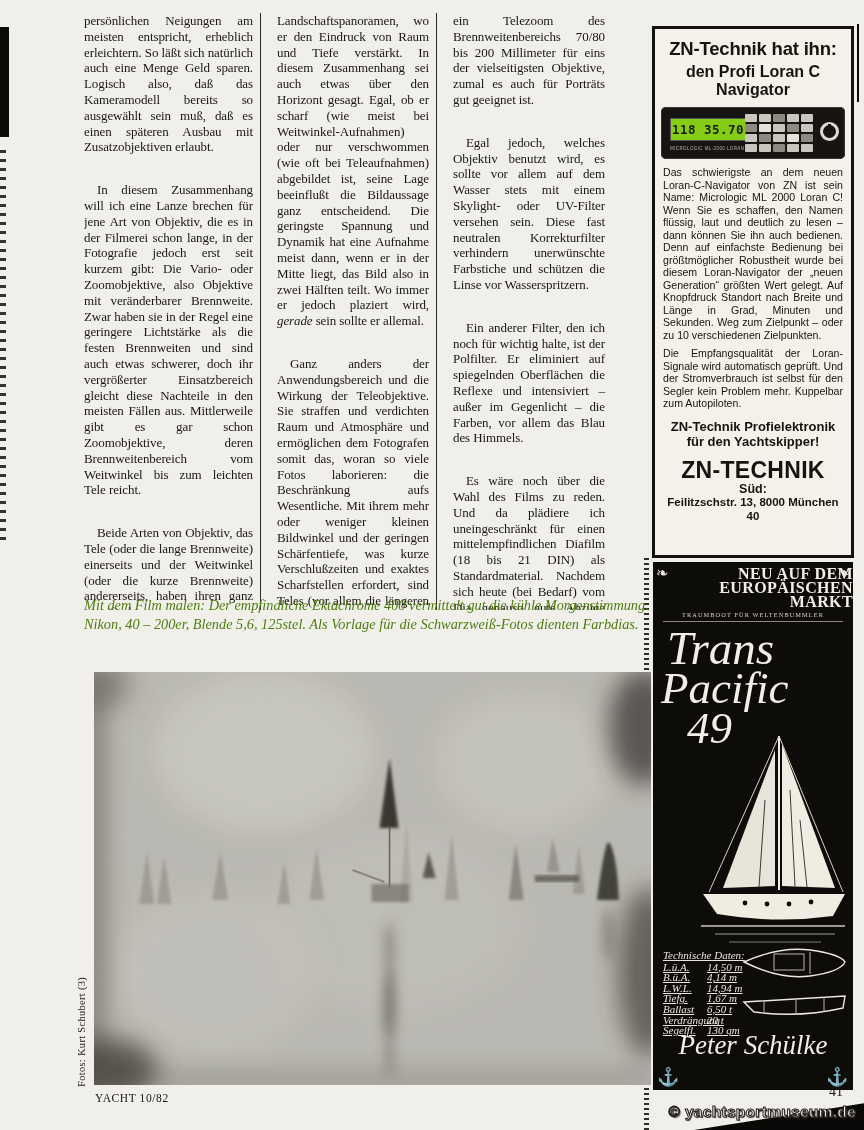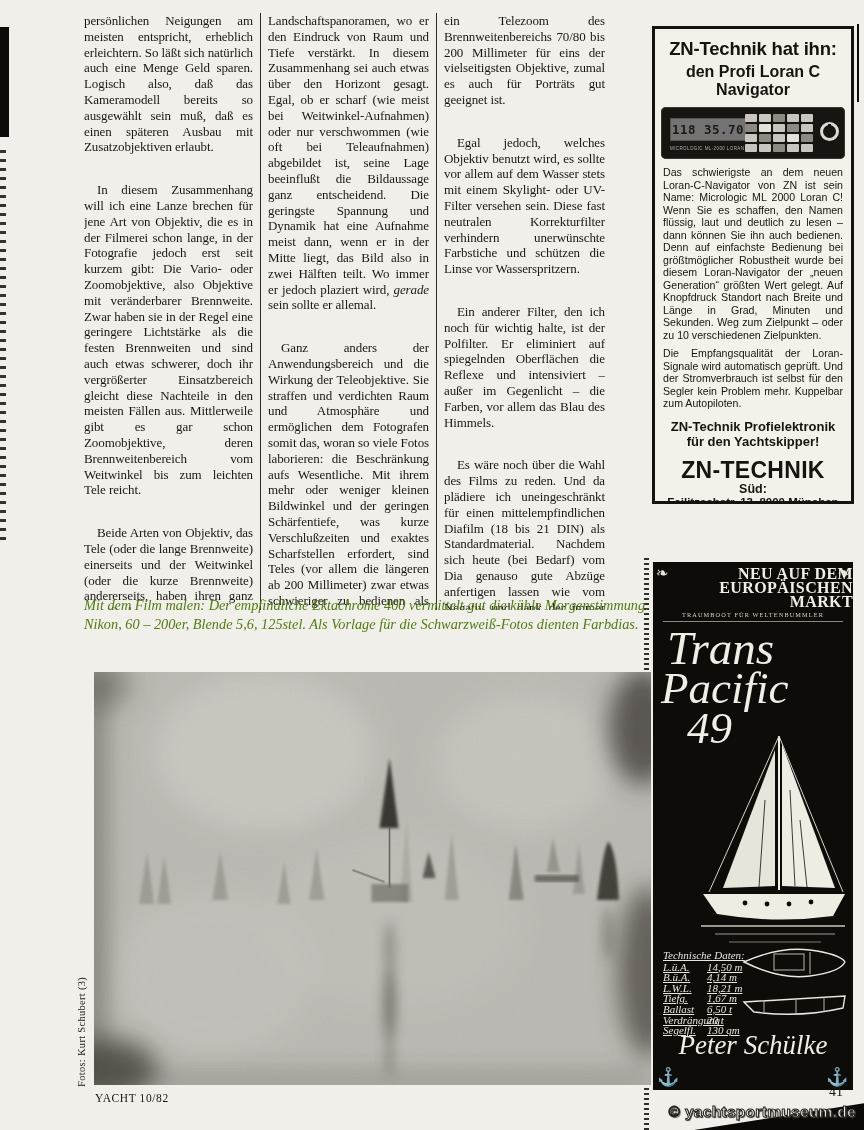--- a/index.html
+++ b/index.html
@@ -16,46 +16,46 @@
   .edge-line-topright { position:absolute; left:857px; top:24px; width:2px; height:78px; background:#0c0b09; }
   .corner-wedge { position:absolute; left:694px; top:1101px; width:170px; height:29px; background:#0a0907;
                  clip-path:polygon(0 100%,100% 8%,100% 100%); }
 
   
   .article { position:absolute; left:84px; top:13px; width:528px; height:597px; display:flex; overflow:hidden; }
   .col { width:176px; color:#191714; font-size:13px; line-height:15.8px; text-align:justify;
          letter-spacing:-0.1px; overflow:hidden; }
   .col + .col { border-left:1px solid #2e2c29; }
   .col { padding-right:7px; }
-  .col + .col { padding-left:7px; }
+  .col + .col { padding-left:16px; }
   .col p.ind { text-indent:13px;margin-top:27px; }
   .col i { font-style:italic; }
 
   
   .caption { position:absolute; left:84px; top:596px; width:570px; font-style:italic;
              font-size:14.3px; line-height:18.5px; color:#4d7c0f; }
 
   
   .photo { position:absolute; left:94px; top:672px; width:557px; height:413px; }
   .photo svg { display:block; width:100%; height:100%; }
   .photo-credit { position:absolute; left:76px; top:1087px; transform:rotate(-90deg); transform-origin:0 0;
                   font-size:10.5px; letter-spacing:.3px; color:#23211e; white-space:nowrap; }
 
   
-  .zn-ad { position:absolute; left:652px; top:26px; width:202px; height:478px; border:3px solid #15130f;
+  .zn-ad { position:absolute; left:652px; top:26px; width:202px; height:532px; border:3px solid #15130f;
            background:#f3f1ea; padding:9px 8px 12px; font-family:"Liberation Sans", sans-serif; color:#16140f;
            overflow:hidden; }
   .zn-head  { font-size:18.5px; font-weight:bold; text-align:center; letter-spacing:-0.2px; }
   .zn-sub   { font-size:16px; font-weight:bold; text-align:center; line-height:18px; margin-top:3px; }
   .zn-price { text-align:center; margin-top:3px; }
   .zn-price b { font-size:18.5px; }
   .zn-price span { font-size:12.5px; }
   .zn-device { position:relative; margin:8px -2px 7px; height:52px; background:#171411; border-radius:5px;
                box-shadow:0 0 0 1px #3a362f inset; }
-  .zn-lcd { position:absolute; left:9px; top:11px; width:76px; height:23px; background:#737373;
+  .zn-lcd { position:absolute; left:9px; top:11px; width:76px; height:23px; background:#84cc16;
             border:1px solid #555; display:flex; align-items:center; justify-content:center;
             font-family:"DejaVu Sans Mono", monospace; font-weight:bold; font-size:12.5px;
             letter-spacing:.5px; color:#1c1a16; }
   .zn-device-label { position:absolute; left:9px; top:39px; font-size:4.5px; letter-spacing:.4px; color:#b9b5ad; }
   .zn-keys { position:absolute; right:32px; top:7px; display:grid; grid-template-columns:repeat(5,12px);
              grid-auto-rows:8px; gap:2px; }
   .zn-keys span { background:#c9c6bf; border-radius:1px; }
   .zn-keys span:nth-child(3n) { background:#8e8a82; }
   .zn-keys span:nth-child(7n) { background:#e4e2db; }
   .zn-knob { position:absolute; right:6px; top:15px; width:19px; height:19px; border-radius:50%;
@@ -128,21 +128,21 @@
     <div class="col">
       <p>ein Telezoom des Brennweitenbereichs 70/80 bis 200 Millimeter für eins der vielseitigsten Objektive, zumal es auch für Porträts gut geeignet ist.</p>
       <p class="ind">Egal jedoch, welches Objektiv benutzt wird, es sollte vor allem auf dem Wasser stets mit einem Skylight- oder UV-Filter versehen sein. Diese fast neutralen Korrekturfilter verhindern unerwünschte Farbstiche und schützen die Linse vor Wasserspritzern.</p>
       <p class="ind">Ein anderer Filter, den ich noch für wichtig halte, ist der Polfilter. Er eliminiert auf spiegelnden Oberflächen die Reflexe und intensiviert – außer im Gegenlicht – die Farben, vor allem das Blau des Himmels.</p>
       <p class="ind">Es wäre noch über die Wahl des Films zu reden. Und da plädiere ich uneingeschränkt für einen mittelempfindlichen Diafilm (18 bis 21 DIN) als Standardmaterial. Nachdem sich heute (bei Bedarf) vom Dia genauso gute Abzüge anfertigen lassen wie vom Negativ und dank der immer präziseren Belichtungsautomatik der Kameras Über- oder Unterbelichtungen immer seltener werden, spricht in meinen Augen für den Farbnegativfilm – wie auch für den Schwarz/Weiß-Film – so gut wie nichts mehr. Allenfalls die Tradition.</p>
     </div>
   </main>
 
   <div class="caption">
     <div>Mit dem Film malen: Der empfindliche Ektachrome 400 vermittelt gut die kühle Morgenstimmung.</div>
-    <div>Nikon, 60 – 200er, Blende 5,6, 125stel. Als Vorlage für die Schwarzweiß-Fotos dienten Farbdias.</div>
+    <div>Nikon, 40 – 200er, Blende 5,6, 125stel. Als Vorlage für die Schwarzweiß-Fotos dienten Farbdias.</div>
   </div>
 
   <figure class="photo">
     <svg viewBox="0 0 556 413" preserveAspectRatio="none">
       <defs>
         <filter id="b2">
             <feGaussianBlur stdDeviation="1.4"></feGaussianBlur>
           </filter>
         <filter id="b6">
             <feGaussianBlur stdDeviation="6"></feGaussianBlur>
@@ -281,21 +281,21 @@
       <div class="row">
           <span>L.ü.A.</span>
           <span>14,50 m</span>
         </div>
       <div class="row">
           <span>B.ü.A.</span>
           <span>4,14 m</span>
         </div>
       <div class="row">
           <span>L.W.L.</span>
-          <span>18,21 m</span>
+          <span>14,94 m</span>
         </div>
       <div class="row">
           <span>Tiefg.</span>
           <span>1,67 m</span>
         </div>
       <div class="row">
           <span>Ballast</span>
           <span>6,50 t</span>
         </div>
       <div class="row">

